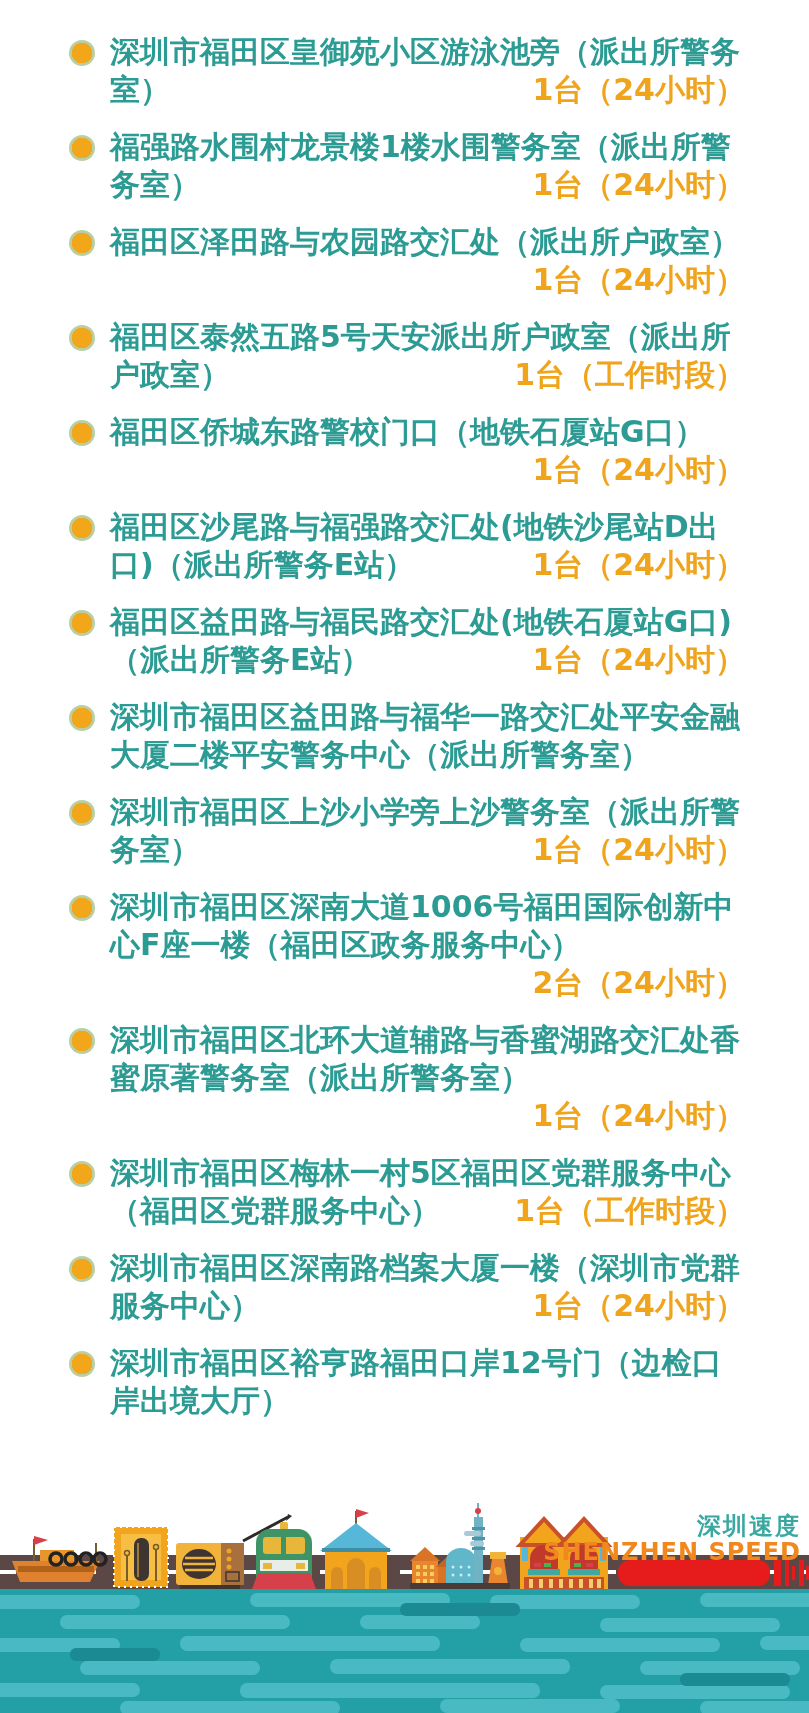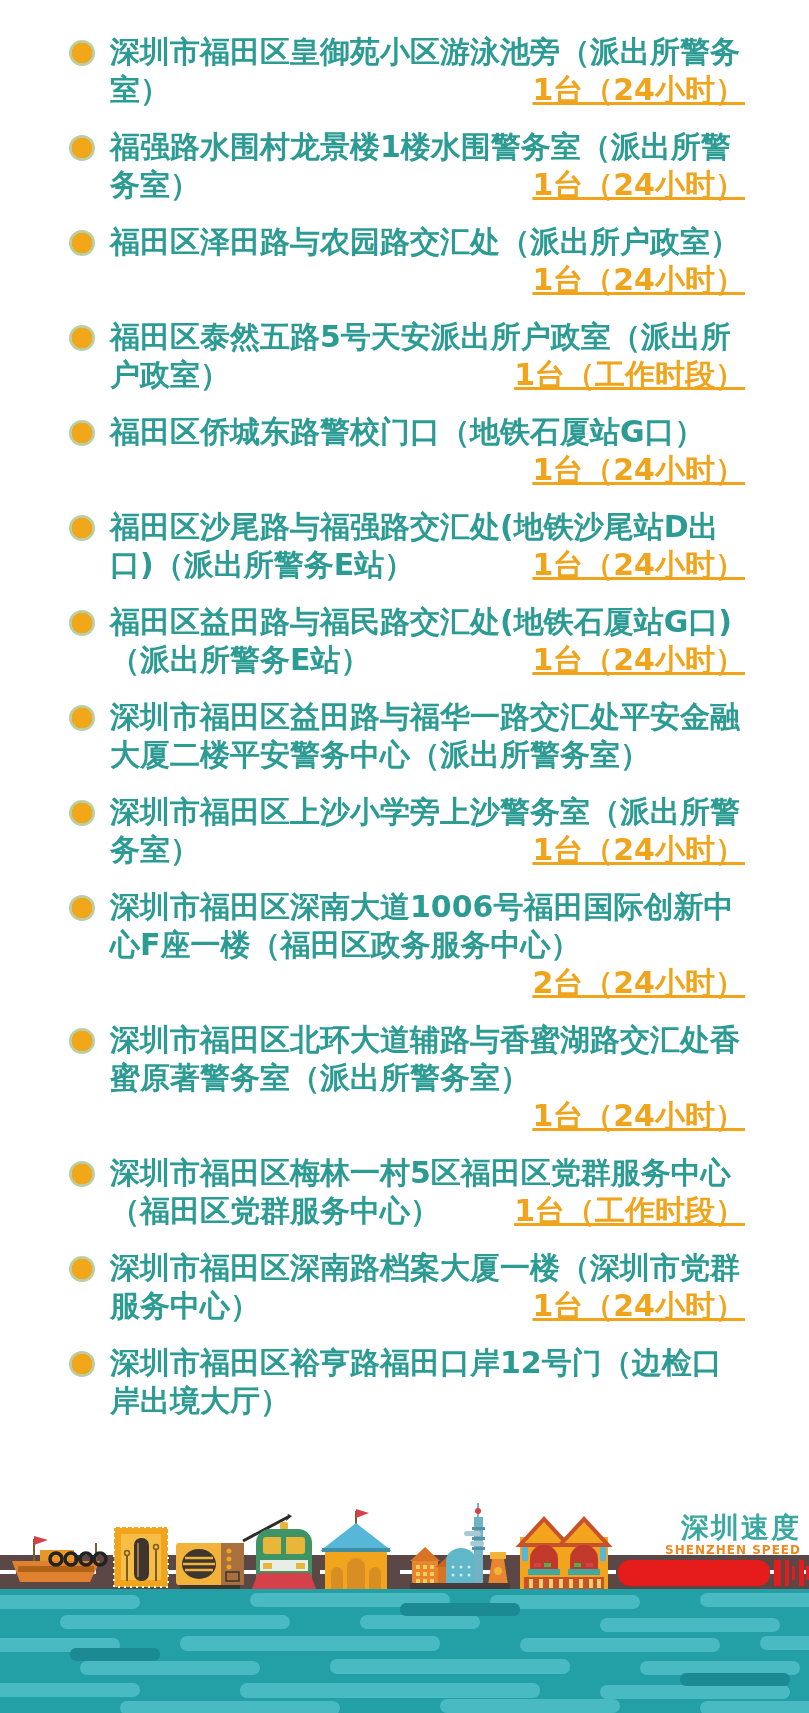--- a/index.html
+++ b/index.html
@@ -30,44 +30,43 @@
     left: -41px; top: 7px;
     width: 26px; height: 26px;
     border-radius: 50%;
     background: radial-gradient(circle, var(--bullet-core) 0 57%, var(--bullet-ring) 57% 100%);
   }
   .count {
     float: right;
     color: var(--accent-orange);
     margin-left: 24px;
     white-space: nowrap;
-    text-decoration: underline;
   }
 
   
   .footer {
     position: absolute;
     left: 0; bottom: 0;
     width: 809px; height: 210px;
   }
   .footer svg { display: block; }
   .slogan {
     position: absolute;
     top: 10px; right: 8px;
     text-align: right;
     line-height: 1.1;
   }
   .slogan-cn {
-    font-size: 28px;
+    font-size: 24px;
     font-weight: bold;
     color: var(--slogan-cn);
     letter-spacing: 2px;
   }
   .slogan-en {
-    font-size: 12px;
+    font-size: 24px;
     font-weight: bold;
     color: var(--slogan-en);
     letter-spacing: 1px;
   }
 </style>
 </head>
 <body>
 
 <ul class="loc-list">
 

